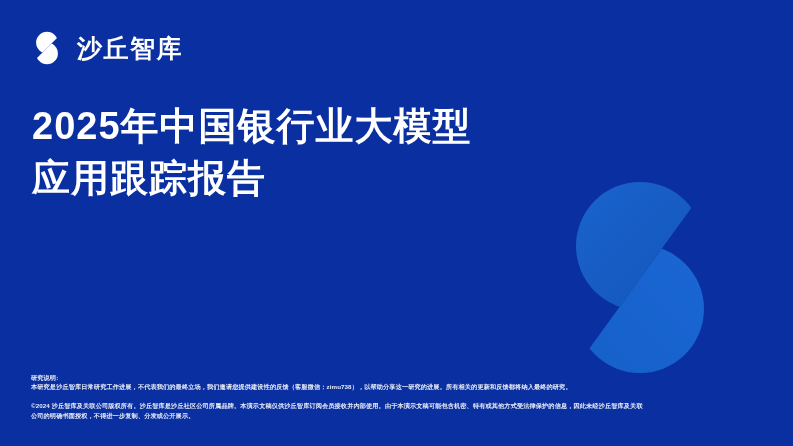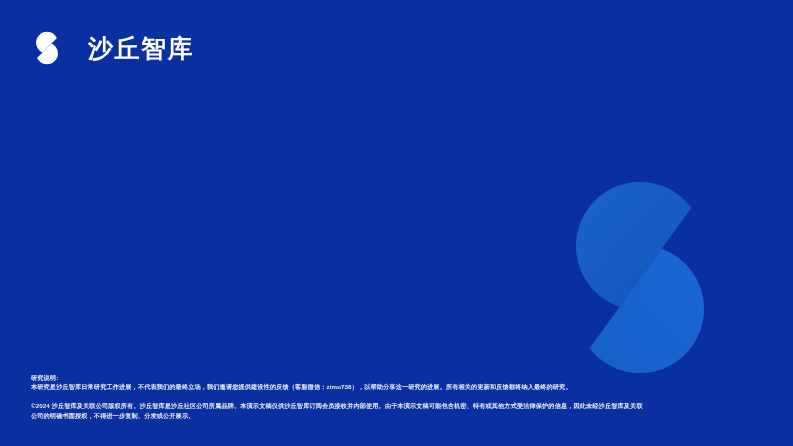--- a/index.html
+++ b/index.html
@@ -34,21 +34,21 @@
   }
   .brand-watermark svg { display: block; width: 100%; height: 100%; }
 
   
   .logo-row {
     position: absolute;
     left: 30px;
     top: 31px;
     display: flex;
     align-items: center;
-    gap: 24px;
+    gap: 13px;
   }
   .logo-mark {
     width: 34px;
     height: 34px;
     flex: 0 0 34px;
   }
   .logo-mark svg { display: block; width: 100%; height: 100%; }
   .logo-text {
     color: #ffffff;
     font-size: 25px;
@@ -149,20 +149,24 @@
           <circle cx="17" cy="11.6" r="10.9" fill="#ffffff"></circle>
         </g>
         <g clip-path="url(#lgUpper)">
           <circle cx="17" cy="22.4" r="10.9" fill="#ffffff"></circle>
         </g>
       </svg>
     </span>
     <span class="logo-text">沙丘智库</span>
   </div>
 
+  <div class="title-block">
+    <div class="title-line">2025年中国银行业大模型</div>
+    <div class="title-line">应用跟踪报告</div>
+  </div>
 
   <div class="footer">
     <div class="footnote">
       <div class="footnote-heading">研究说明:</div>
       <div class="footnote-body">本研究是沙丘智库日常研究工作进展，不代表我们的最终立场，我们邀请您提供建设性的反馈（客服微信：zimu738），以帮助分享这一研究的进展。所有相关的更新和反馈都将纳入最终的研究。</div>
     </div>
     <div class="copyright">
       <div class="copyright-line">©2024 沙丘智库及关联公司版权所有。沙丘智库是沙丘社区公司所属品牌。本演示文稿仅供沙丘智库订阅会员接收并内部使用。由于本演示文稿可能包含机密、特有或其他方式受法律保护的信息，因此未经沙丘智库及关联</div>
       <div class="copyright-line">公司的明确书面授权，不得进一步复制、分发或公开展示。</div>
     </div>

